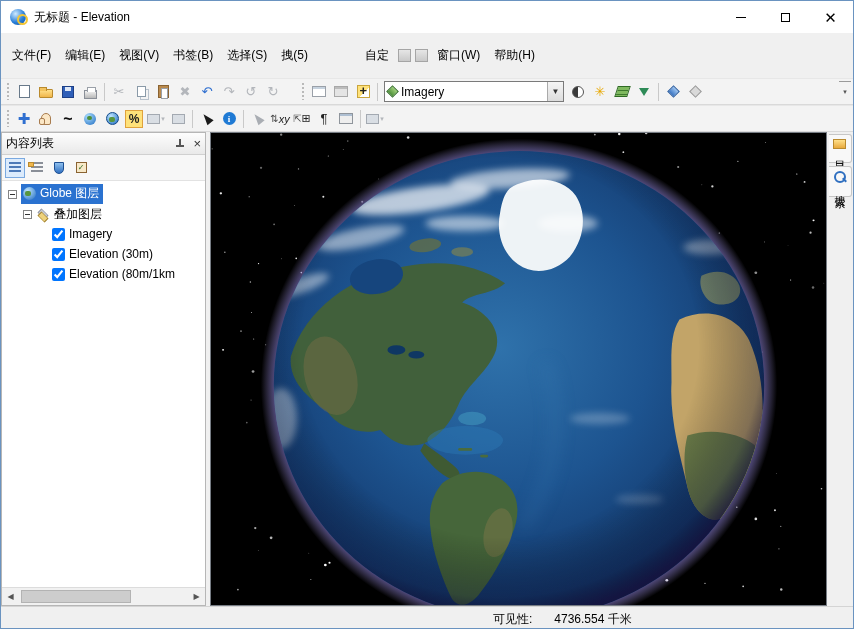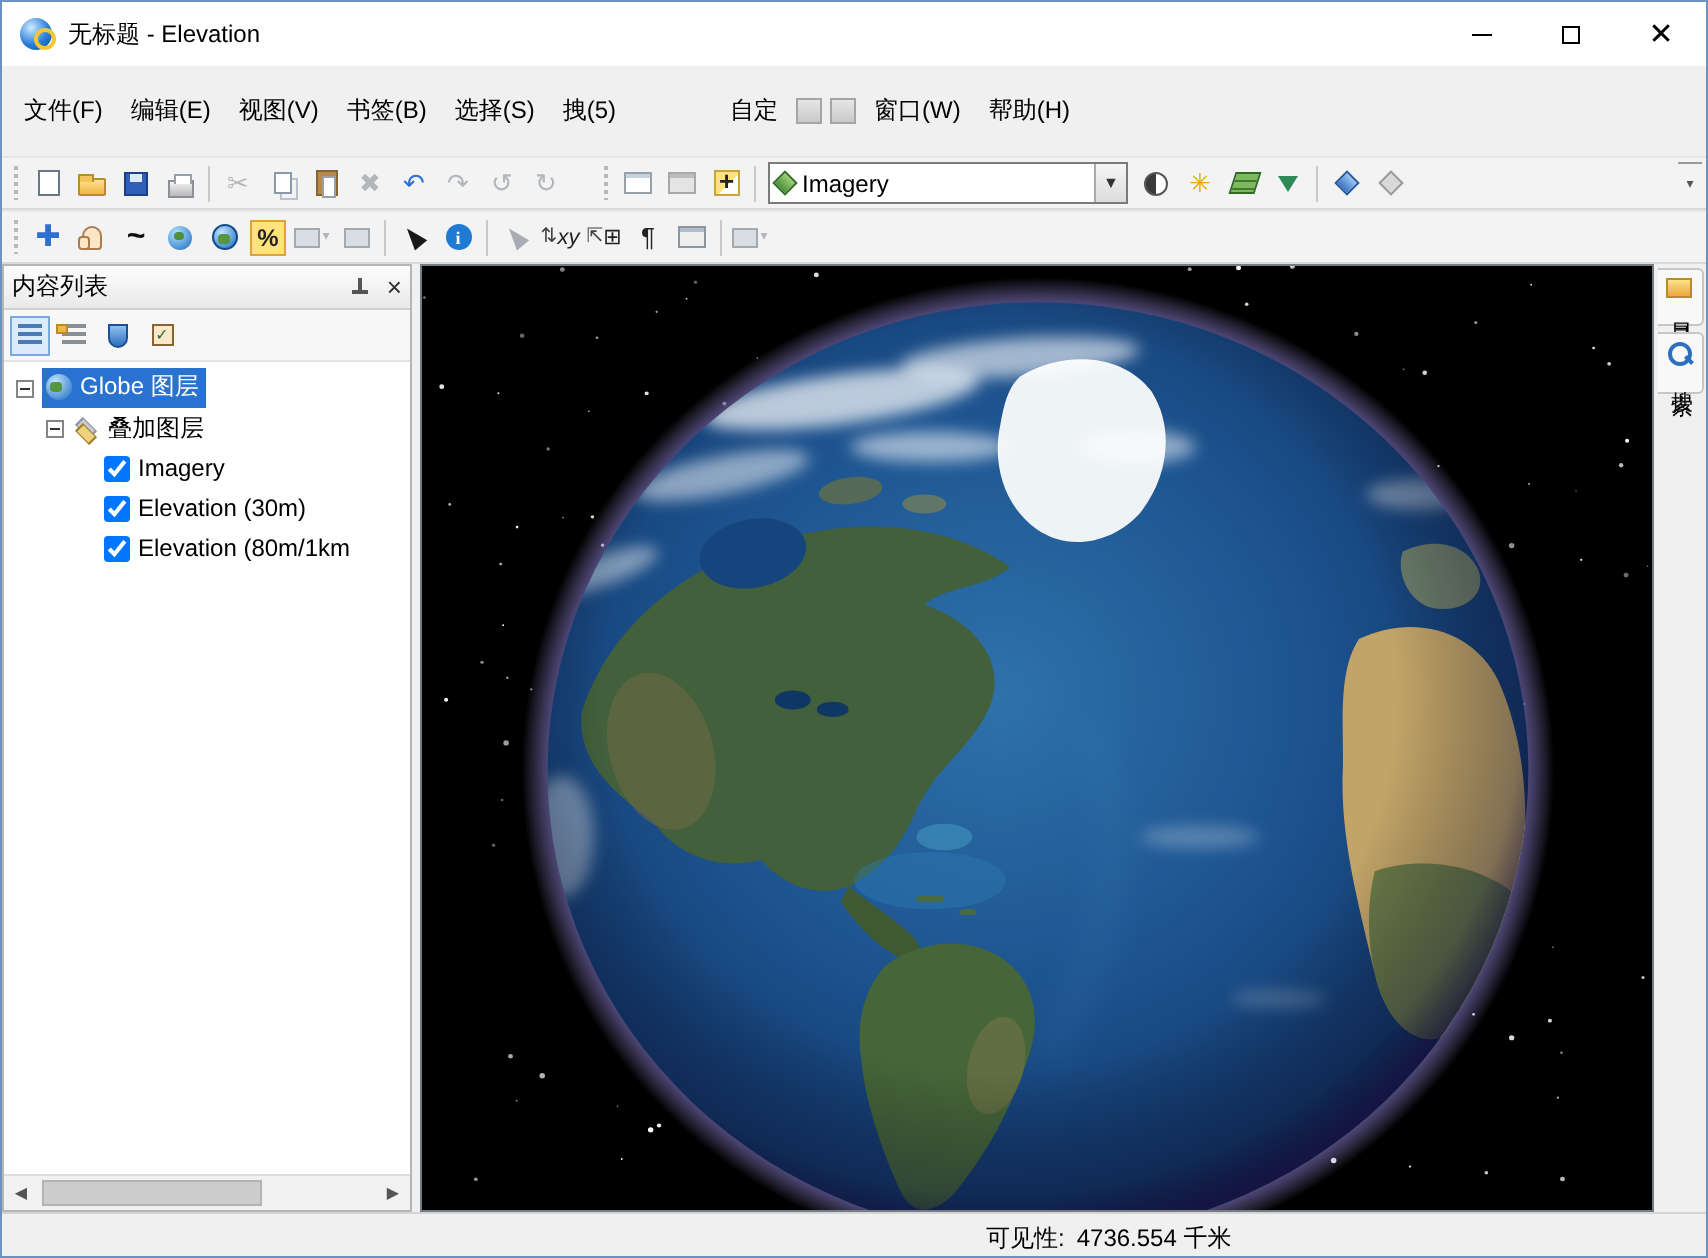--- a/index.html
+++ b/index.html
@@ -114,21 +114,21 @@
 .dock{flex:0 0 26px;background:#f0f0f0;display:flex;flex-direction:column;align-items:center;padding-top:2px;gap:3px}
 .dock-tab{width:23px;display:flex;flex-direction:column;align-items:center;gap:3px;padding:4px 0 6px;background:#f8f8f8;border:1px solid #c6c6c6;border-left:none;border-radius:0 3px 3px 0}
 .dock-tab .vtext{writing-mode:vertical-rl;font-size:11px;color:#000;letter-spacing:2px}
 .sh-catalog{width:13px;height:10px;background:linear-gradient(#ffe08a,#e8a93c);border:1px solid #b98a2e}
 .sh-search{width:12px;height:12px;position:relative}
 .sh-search::before{content:"";position:absolute;left:0;top:0;width:8px;height:8px;border:2px solid #2f6fc0;border-radius:50%}
 .sh-search::after{content:"";position:absolute;left:8px;top:8px;width:5px;height:2px;background:#2f6fc0;transform:rotate(45deg)}
 
 
 .statusbar{flex:0 0 22px;background:#f0f0f0;border-top:1px solid #d4d4d4;position:relative;font-size:12px;color:#000}
-.vis{position:absolute;left:492px;top:4px;display:flex;gap:6px;white-space:nowrap}
+.vis{position:absolute;left:492px;top:4px;display:flex;gap:22px;white-space:nowrap}
 </style>
 </head>
 <body>
 
 <div class="window">
 
   <div class="titlebar">
     <span class="app-ico"></span>
     <span class="title-text">无标题 - Elevation</span>
     <span class="win-btn">

